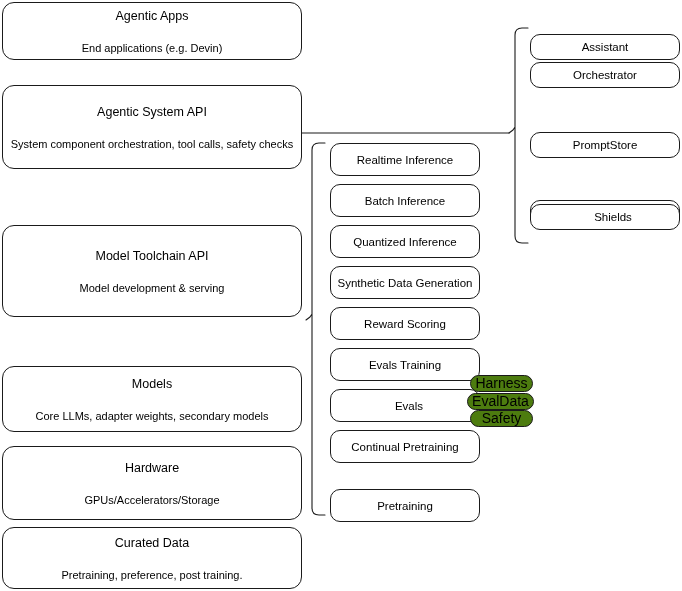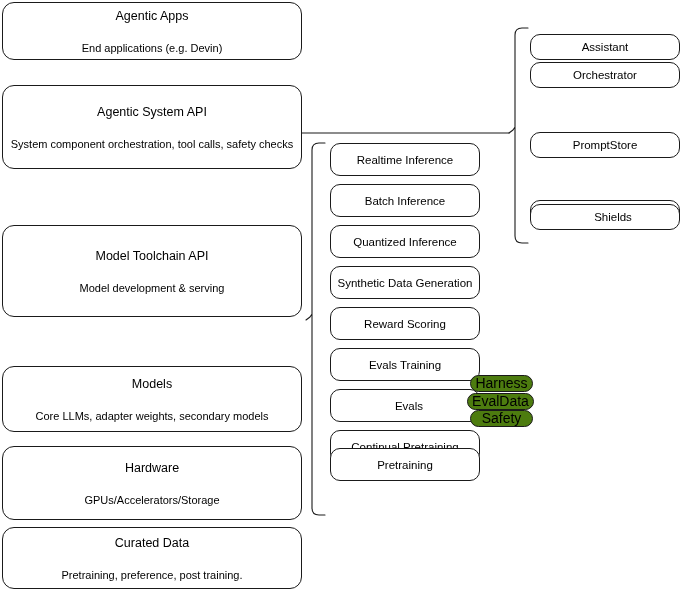--- a/index.html
+++ b/index.html
@@ -176,21 +176,21 @@
   </div>
   <div class="node mid" style="top:348px;">
     <span class="label">Evals Training</span>
   </div>
   <div class="node mid" style="top:389px;padding-left:8px;">
     <span class="label">Evals</span>
   </div>
   <div class="node mid" style="top:430px;">
     <span class="label">Continual Pretraining</span>
   </div>
-  <div class="node mid" style="top:448px;">
+  <div class="node mid" style="top:489px;">
     <span class="label">Pretraining</span>
   </div>
 
   <div class="pill" style="left:470px; top:375px; width:63px;">
     <span>Harness</span>
   </div>
   <div class="pill" style="left:467px; top:393px; width:67px;">
     <span>EvalData</span>
   </div>
   <div class="pill" style="left:470px; top:410px; width:63px;">

